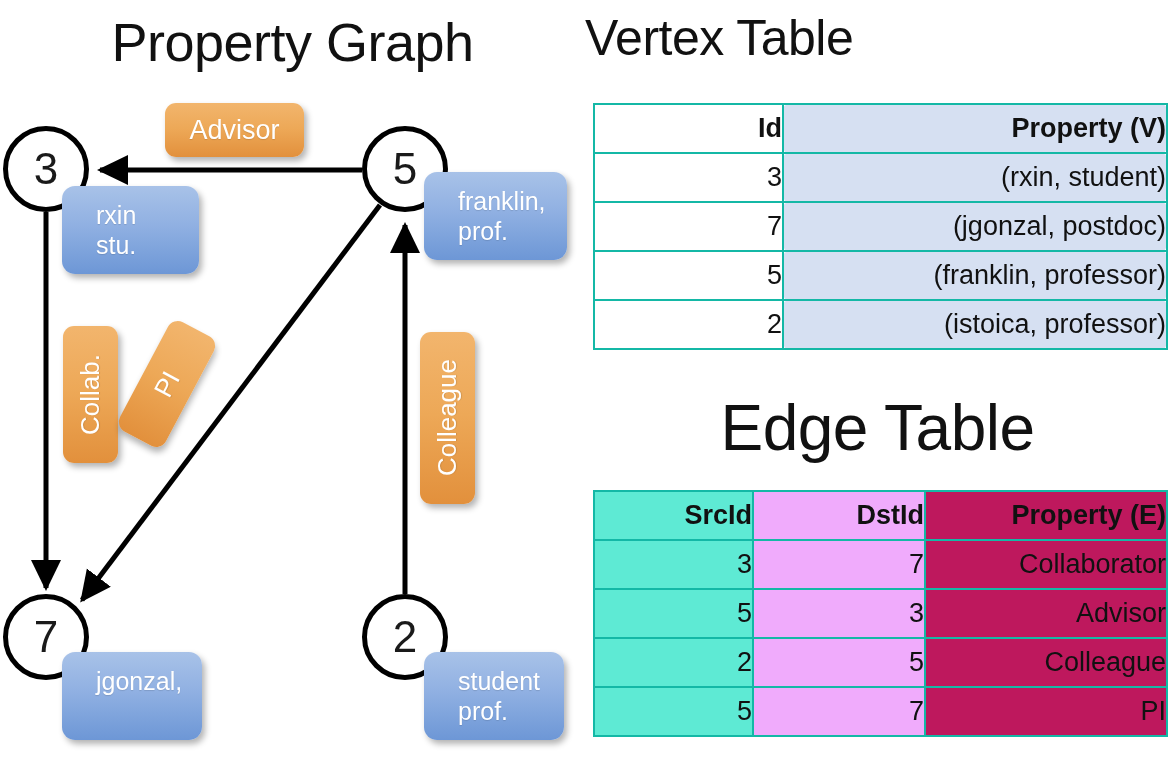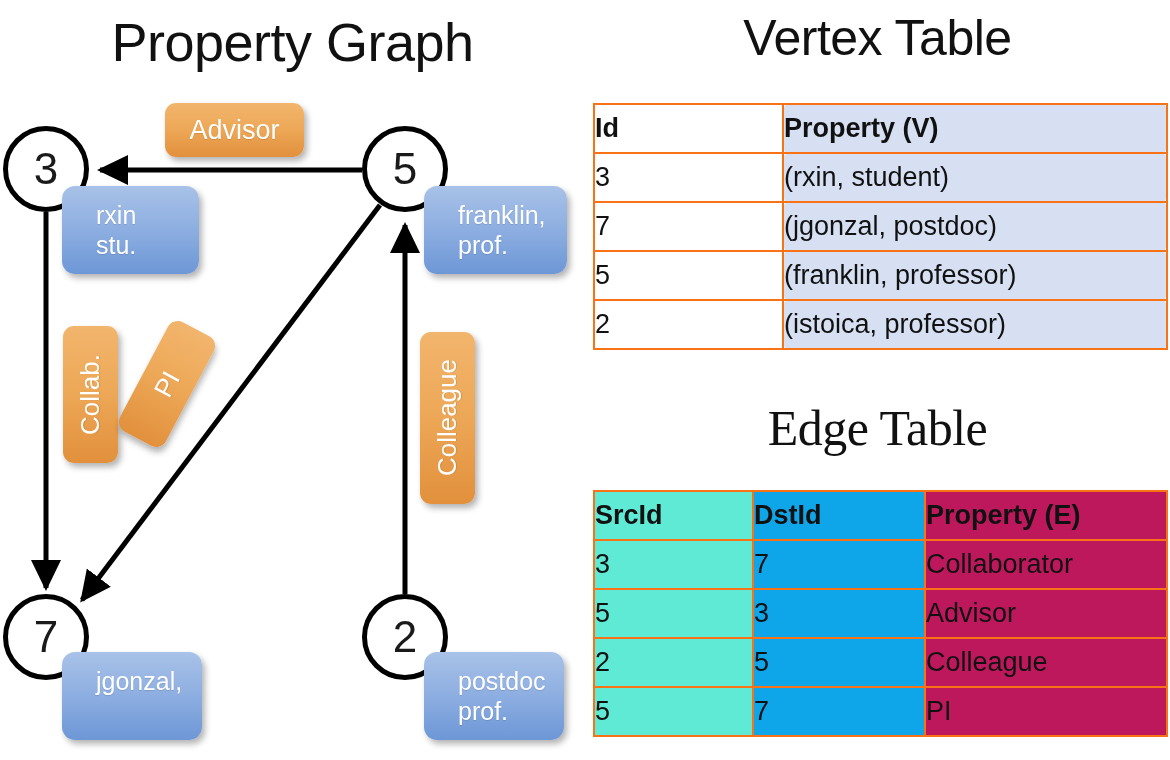--- a/index.html
+++ b/index.html
@@ -26,30 +26,29 @@
     letter-spacing: -0.5px;
   }
   #title-property-graph {
     left: 0px; top: 12px; width: 585px;
     text-align: center;
     font-size: 54px;
     line-height: 60px;
   }
   #title-vertex-table {
     left: 585px; top: 8px; width: 585px;
-    text-align: center;
+    text-align: left;
     font-size: 50px;
     line-height: 60px;
   }
   #title-edge-table {
     left: 585px; top: 398px; width: 585px;
     text-align: center;
-    font-size: 50px;
+    font-size: 64px;
     line-height: 60px;
-    font-family: Liberation Serif, serif;
   }
 
   
   #graph-panel {
     position: absolute;
     left: 0; top: 0; width: 585px; height: 720px;
   }
   #graph-svg {
     position: absolute;
     left: 0; top: 0;
@@ -86,21 +85,21 @@
     font-family: "Liberation Sans", sans-serif;
     font-weight: 300;
     font-size: 25px;
     line-height: 30px;
     padding: 14px 0 14px 34px;
     box-sizing: border-box;
     z-index: 8;
     text-shadow: 0 1px 1px rgba(0,0,0,0.12);
   }
   #prop-rxin     { left: 62px;  top: 186px; width: 137px; height: 88px; }
-  #prop-franklin { left: 424px; top: 186px; width: 143px; height: 88px; }
+  #prop-franklin { left: 424px; top: 172px; width: 143px; height: 88px; }
   #prop-jgonzal  { left: 62px;  top: 652px; width: 140px; height: 88px; }
   #prop-istoica  { left: 424px; top: 652px; width: 140px; height: 88px; }
 
   
   .edge-label {
     position: absolute;
     border-radius: 11px;
     background: linear-gradient(180deg, #f2b56d 0%, #eda857 48%, #e2903c 100%);
     box-shadow: 3px 4px 6px rgba(0,0,0,0.30);
     color: #ffffff;
@@ -151,22 +150,22 @@
   }
 
   
   .data-table {
     position: absolute;
     border-collapse: collapse;
     font-family: "Liberation Sans", sans-serif;
     table-layout: fixed;
   }
   .data-table td, .data-table th {
-    border: 2px solid #f97316;
-    text-align: left;
+    border: 2px solid #14b8a6;
+    text-align: right;
     font-weight: 300;
     font-size: 27px;
     color: #111111;
     padding: 0;
     height: 47px;
   }
   .data-table th {
     font-weight: bold;
     font-size: 27px;
   }
@@ -174,21 +173,21 @@
   #vertex-table {
     left: 593px; top: 103px; width: 575px;
   }
   #vertex-table .col-id   { width: 187px; background: #ffffff; }
   #vertex-table .col-prop { background: #d6e0f2; border-radius: 6px; }
 
   #edge-table {
     left: 593px; top: 490px; width: 575px;
   }
   #edge-table .col-src { width: 157px; background: #5eead4; }
-  #edge-table .col-dst { width: 170px; background: #0ea5e9; }
+  #edge-table .col-dst { width: 170px; background: #f0abfc; }
   #edge-table .col-prop{ background: #be185d; }
 </style>
 </head>
 <body>
 
 <div id="graph-panel">
 
   <div class="title" id="title-property-graph">Property Graph</div>
 
   <svg id="graph-svg" width="585" height="760">
@@ -225,21 +224,21 @@
     <div>stu.</div>
   </div>
   <div class="prop-box" id="prop-franklin">
     <div>franklin,</div>
     <div>prof.</div>
   </div>
   <div class="prop-box" id="prop-jgonzal">
     <div>jgonzal,</div>
   </div>
   <div class="prop-box" id="prop-istoica">
-    <div>postdoc</div>
+    <div>student</div>
     <div>prof.</div>
   </div>
 
   <div class="edge-label" id="edge-label-advisor">
     <span>Advisor</span>
   </div>
   <div class="edge-label" id="edge-label-collab">
     <span class="vtext">Collab.</span>
   </div>
   <div class="edge-label" id="edge-label-pi">

